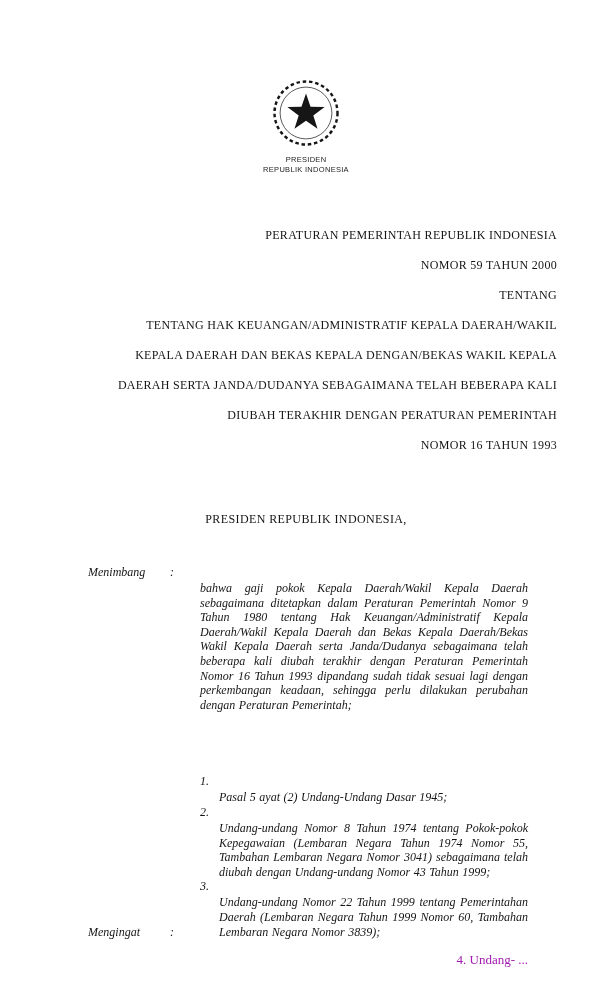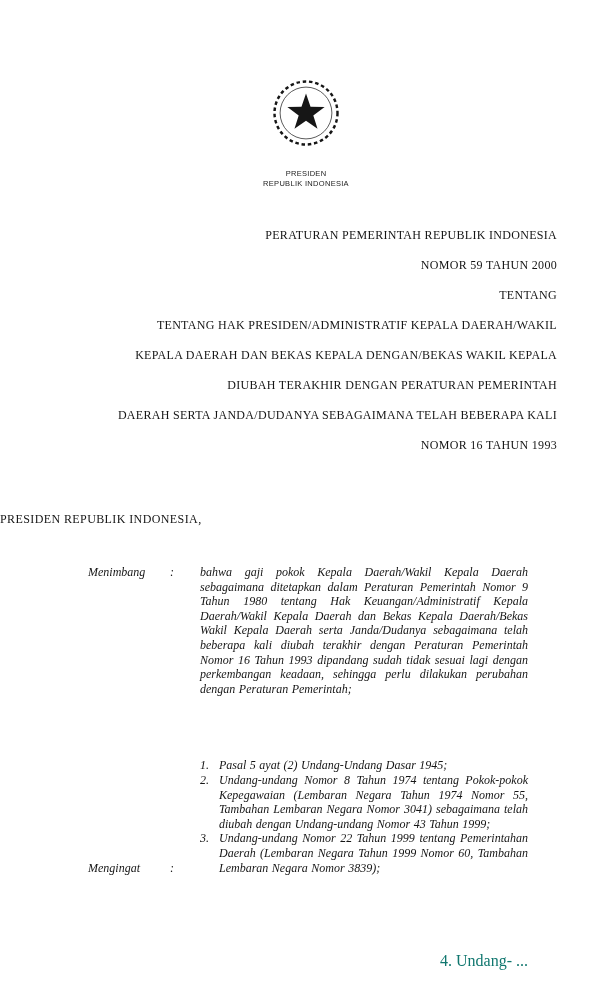--- a/index.html
+++ b/index.html
@@ -10,50 +10,50 @@
     color:#1b1b1b;
     font-family:"Liberation Serif", serif;
     overflow:hidden;
   }
   
   .emblem-wrap{position:absolute;top:78px;left:0;right:0;text-align:center;}
   .emblem-wrap svg{display:inline-block;}
   .emblem-caption{
     font-family:"Liberation Sans", sans-serif;
     font-size:7.5px;line-height:9.5px;letter-spacing:0.3px;
-    margin-top:17px;color:#222;
+    margin-top:3px;color:#222;
   }
   
   .doc-title{
     position:absolute;top:220px;left:55px;right:55px;
     text-align:right;font-size:12px;letter-spacing:0.3px;color:#151515;
   }
   .doc-title .line{display:block;line-height:30px;white-space:nowrap;}
   .opening{
-    position:absolute;top:512px;left:0;right:0;
+    position:absolute;top:512px;left:0;right:0;text-align:center;
     font-size:12px;letter-spacing:0.4px;color:#151515;
   }
   
   .sections{
     position:absolute;top:565px;left:88px;right:84px;
     font-size:12px;line-height:14.6px;color:#151515;
   }
   .section{display:flex;align-items:flex-start;font-style:italic;}
   .section + .section{margin-top:62px;align-items:flex-end;}
   .sec-label{width:82px;flex:none;}
   .sec-colon{width:30px;flex:none;}
   .sec-body{flex:1;min-width:0;}
-  .just{text-align:justify;text-justify:inter-word;word-spacing:0.5px;}
+  .just{text-align:justify;text-justify:inter-word;word-spacing:0.5px;margin-top:16px;}
   .legal-item{display:flex;align-items:flex-start;}
   .legal-item .num{width:19px;flex:none;}
   .legal-item .itext{flex:1;min-width:0;}
   
   .catchword{
     position:absolute;top:952px;right:84px;
-    font-size:16px;color:#0f766e;text-align:center;
+    font-size:13px;color:#a21caf;text-align:center;
   }
 </style>
 </head>
 <body>
 
 <div class="page">
 
   <div class="emblem-wrap">
     <svg width="70" height="70" viewBox="0 0 100 100" aria-hidden="true">
       <circle cx="50" cy="50" r="45" fill="none" stroke="#161616" stroke-width="3.5" stroke-dasharray="5 4"></circle>
@@ -63,24 +63,24 @@
     <div class="emblem-caption">
       <div>PRESIDEN</div>
       <div>REPUBLIK INDONESIA</div>
     </div>
   </div>
 
   <div class="doc-title">
     <span class="line">PERATURAN PEMERINTAH REPUBLIK INDONESIA</span>
     <span class="line">NOMOR 59 TAHUN 2000</span>
     <span class="line">TENTANG</span>
-    <span class="line">TENTANG HAK PRESIDEN/ADMINISTRATIF KEPALA DAERAH/WAKIL</span>
+    <span class="line">TENTANG HAK KEUANGAN/ADMINISTRATIF KEPALA DAERAH/WAKIL</span>
     <span class="line">KEPALA DAERAH DAN BEKAS KEPALA DENGAN/BEKAS WAKIL KEPALA</span>
+    <span class="line">DAERAH SERTA JANDA/DUDANYA SEBAGAIMANA TELAH BEBERAPA KALI</span>
     <span class="line">DIUBAH TERAKHIR DENGAN PERATURAN PEMERINTAH</span>
-    <span class="line">DAERAH SERTA JANDA/DUDANYA SEBAGAIMANA TELAH BEBERAPA KALI</span>
     <span class="line">NOMOR 16 TAHUN 1993</span>
   </div>
 
   <div class="opening">PRESIDEN REPUBLIK INDONESIA,</div>
 
   <div class="sections">
 
     <div class="section">
       <div class="sec-label">Menimbang</div>
       <div class="sec-colon">:</div>

